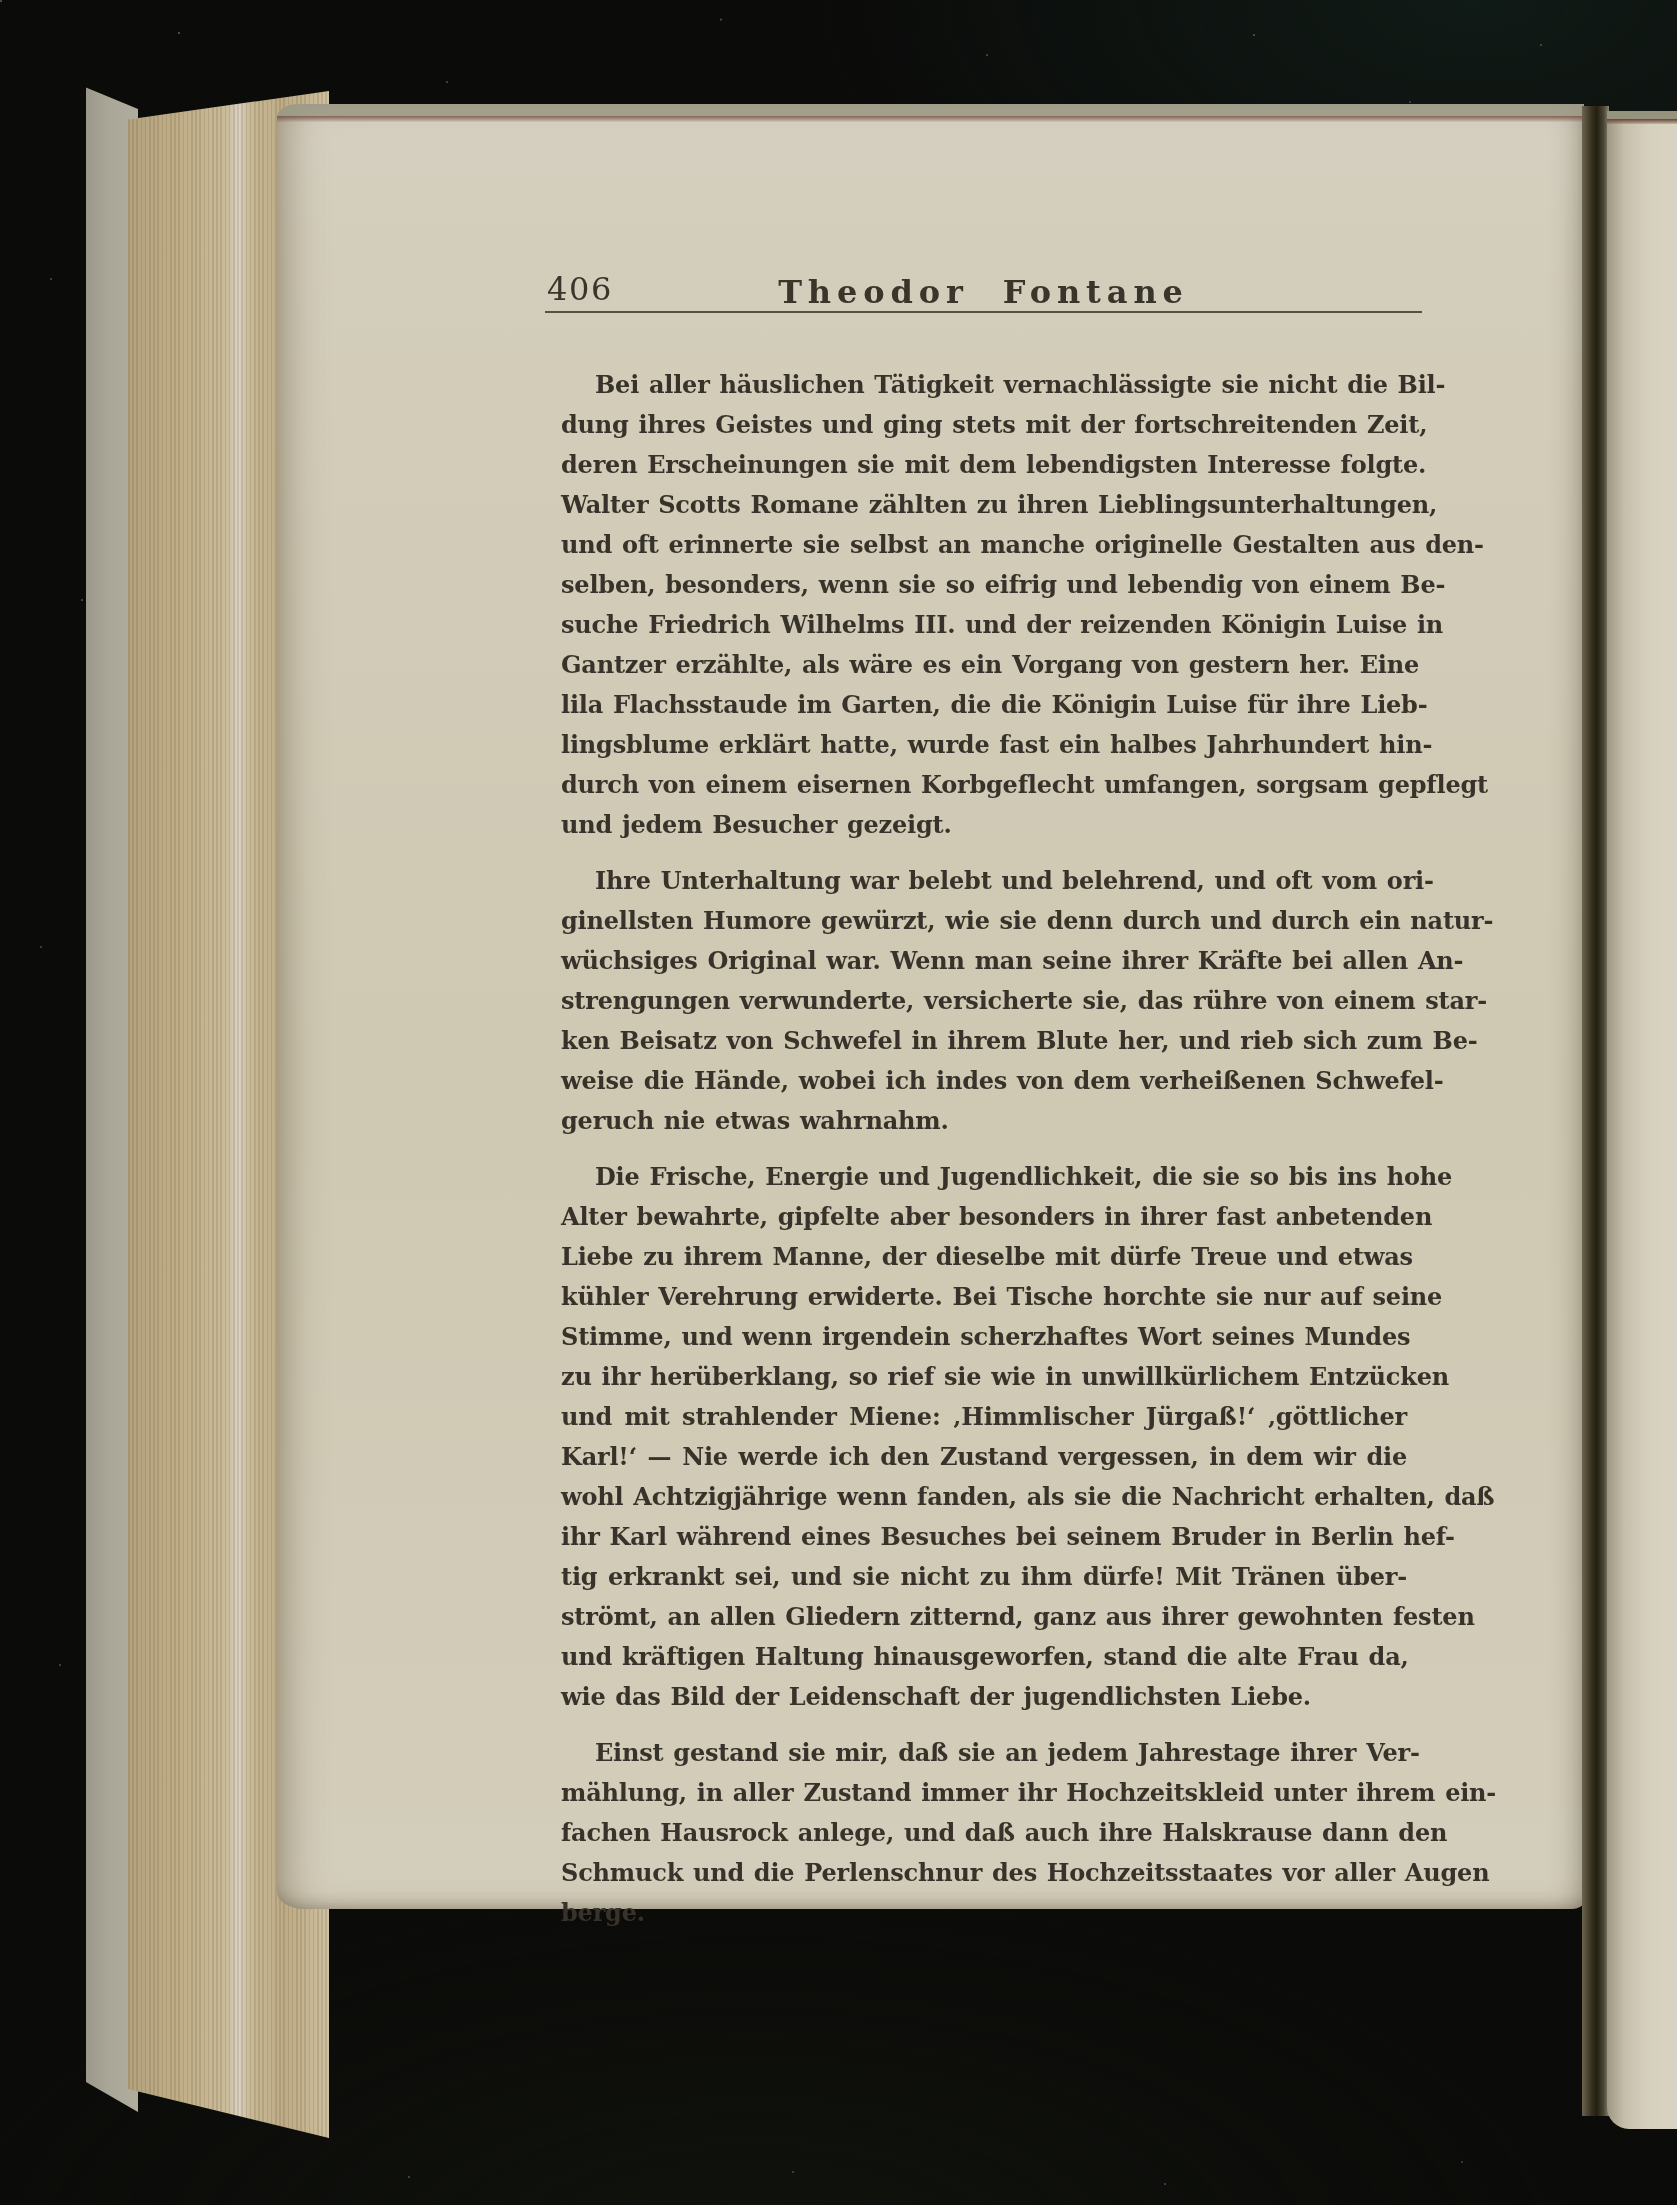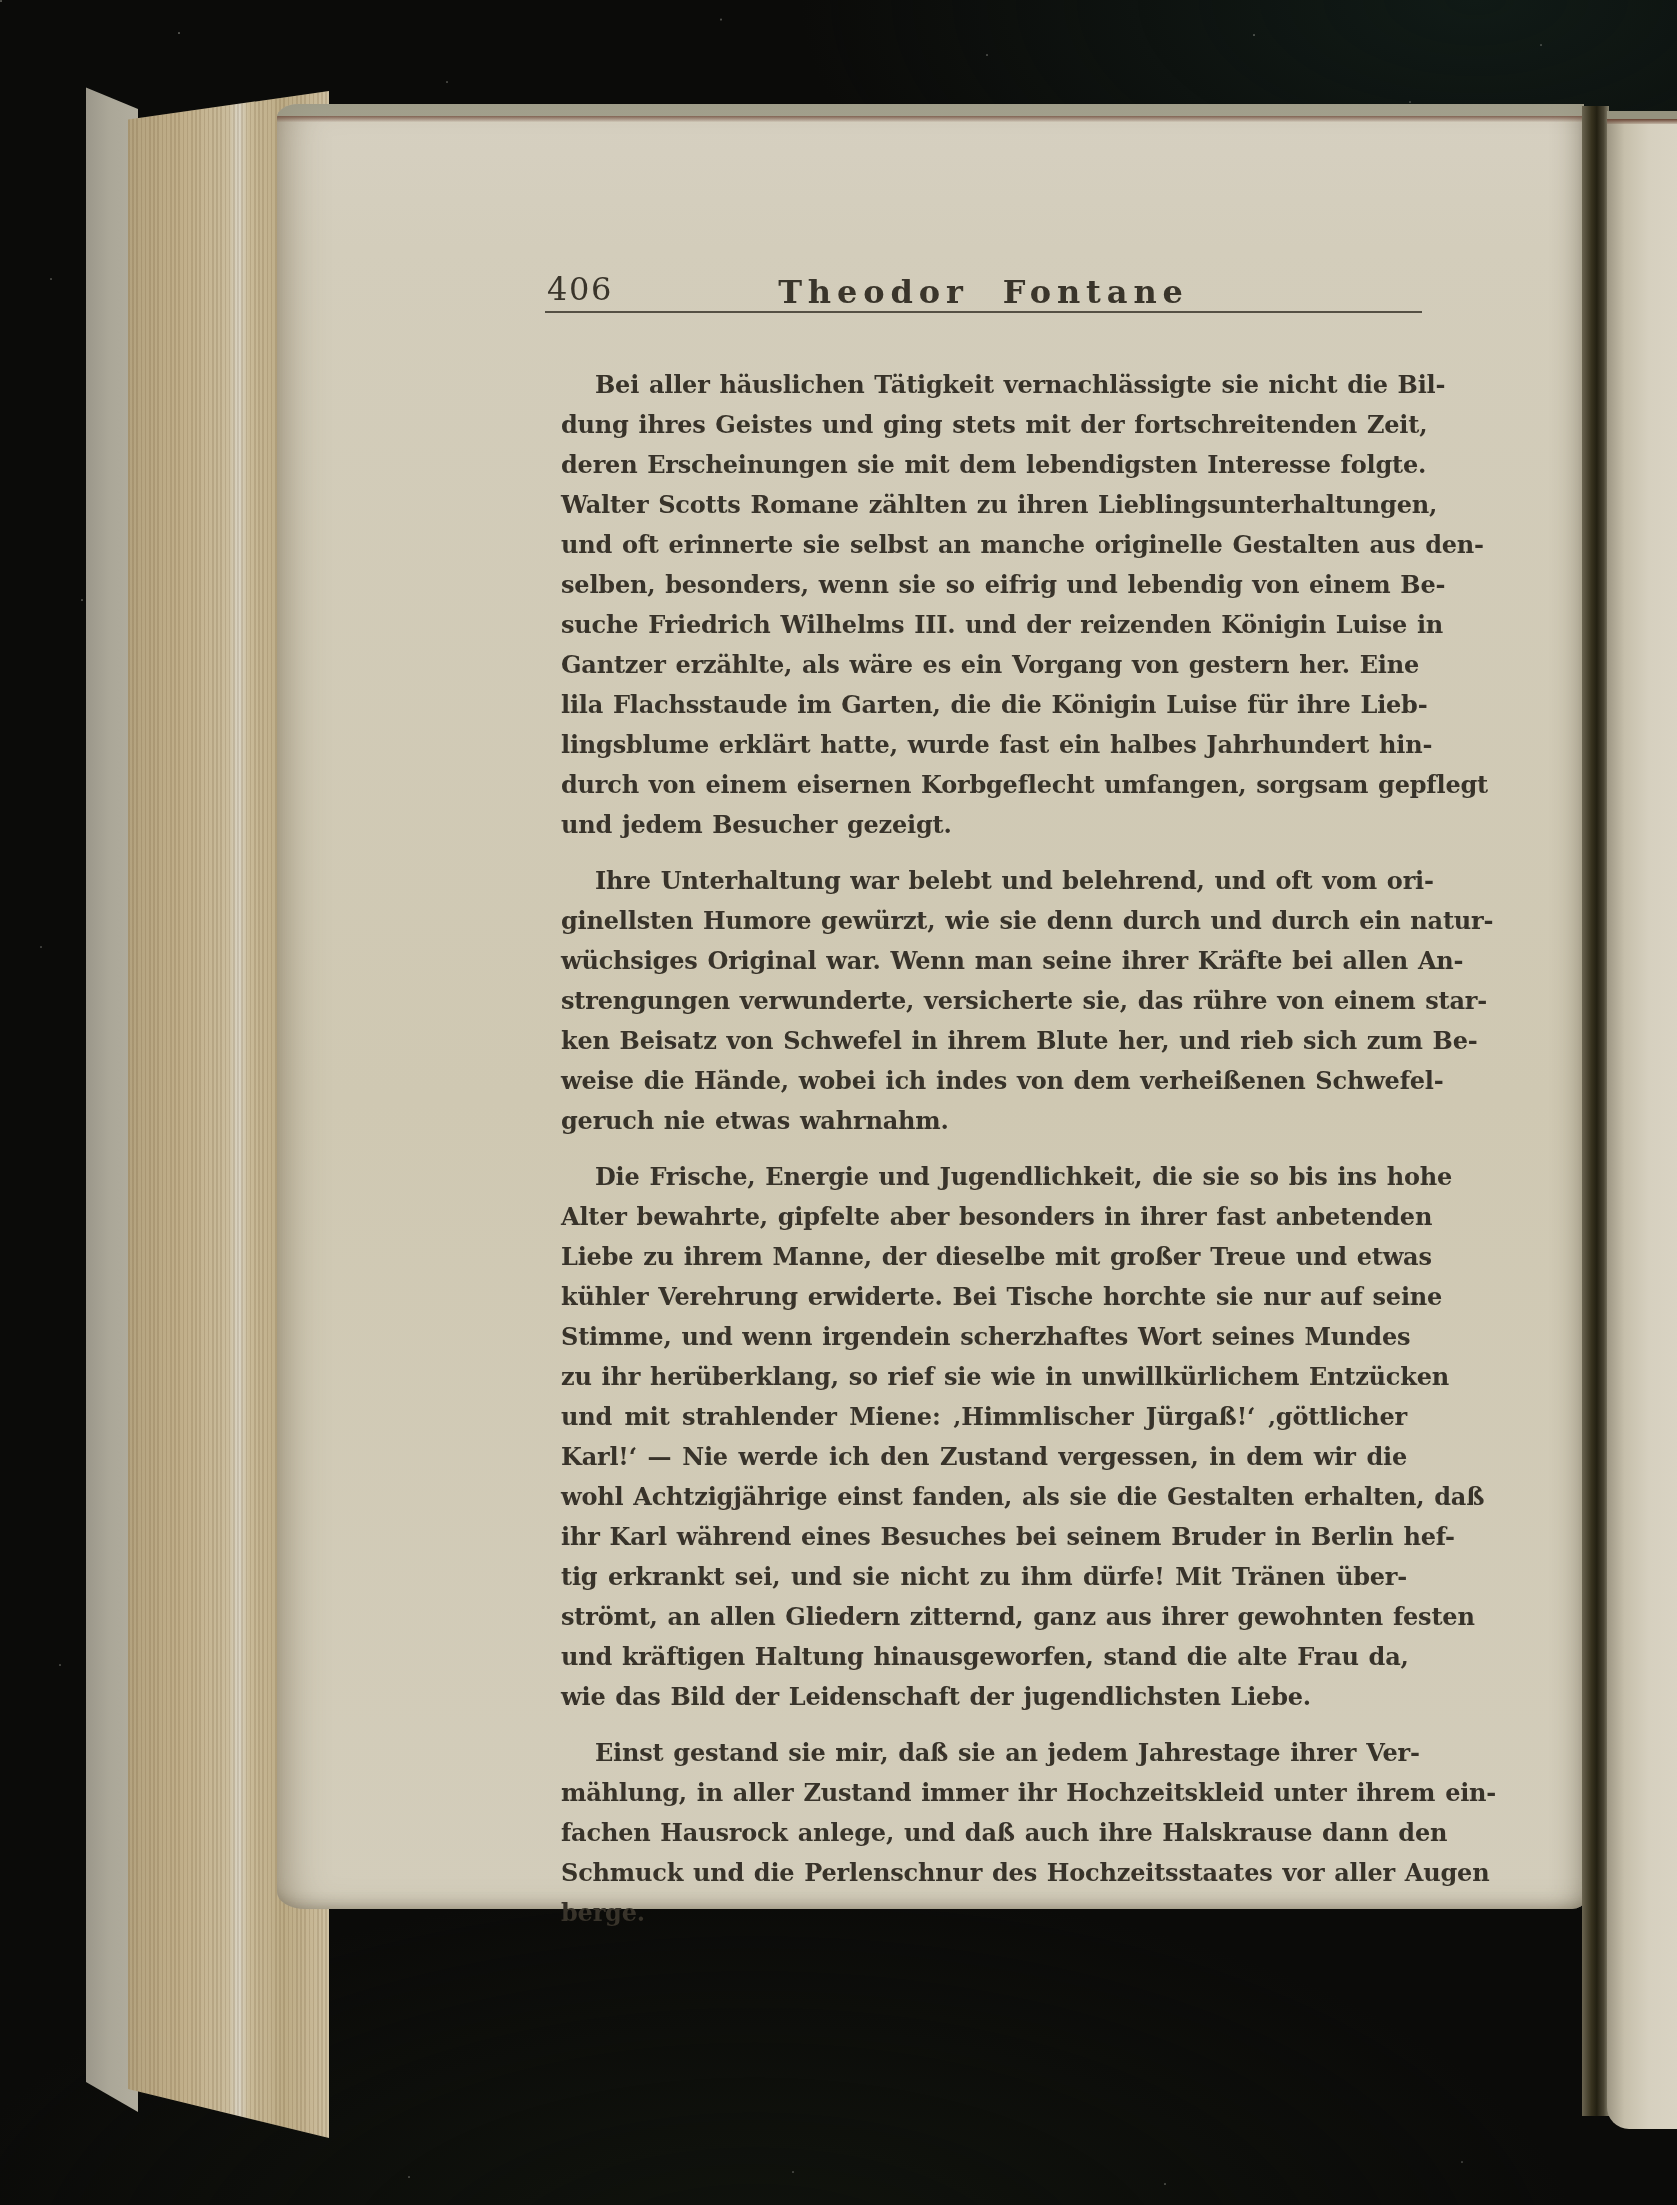--- a/index.html
+++ b/index.html
@@ -137,27 +137,27 @@
           <div class="line">ginellsten Humore gewürzt, wie sie denn durch und durch ein natur-</div>
           <div class="line">wüchsiges Original war. Wenn man seine ihrer Kräfte bei allen An-</div>
           <div class="line">strengungen verwunderte, versicherte sie, das rühre von einem star-</div>
           <div class="line">ken Beisatz von Schwefel in ihrem Blute her, und rieb sich zum Be-</div>
           <div class="line">weise die Hände, wobei ich indes von dem verheißenen Schwefel-</div>
           <div class="line last">geruch nie etwas wahrnahm.</div>
         </div>
         <div class="para">
           <div class="line first">Die Frische, Energie und Jugendlichkeit, die sie so bis ins hohe</div>
           <div class="line">Alter bewahrte, gipfelte aber besonders in ihrer fast anbetenden</div>
-          <div class="line">Liebe zu ihrem Manne, der dieselbe mit großer Treue und etwas</div>
+          <div class="line">Liebe zu ihrem Manne, der dieselbe mit dürfe Treue und etwas</div>
           <div class="line">kühler Verehrung erwiderte. Bei Tische horchte sie nur auf seine</div>
           <div class="line">Stimme, und wenn irgendein scherzhaftes Wort seines Mundes</div>
           <div class="line">zu ihr herüberklang, so rief sie wie in unwillkürlichem Entzücken</div>
           <div class="line">und mit strahlender Miene: ‚Himmlischer Jürgaß!‘ ‚göttlicher</div>
           <div class="line">Karl!‘ — Nie werde ich den Zustand vergessen, in dem wir die</div>
-          <div class="line">wohl Achtzigjährige einst fanden, als sie die Gestalten erhalten, daß</div>
+          <div class="line">wohl Achtzigjährige wenn fanden, als sie die Nachricht erhalten, daß</div>
           <div class="line">ihr Karl während eines Besuches bei seinem Bruder in Berlin hef-</div>
           <div class="line">tig erkrankt sei, und sie nicht zu ihm dürfe! Mit Tränen über-</div>
           <div class="line">strömt, an allen Gliedern zitternd, ganz aus ihrer gewohnten festen</div>
           <div class="line">und kräftigen Haltung hinausgeworfen, stand die alte Frau da,</div>
           <div class="line last">wie das Bild der Leidenschaft der jugendlichsten Liebe.</div>
         </div>
         <div class="para">
           <div class="line first">Einst gestand sie mir, daß sie an jedem Jahrestage ihrer Ver-</div>
           <div class="line">mählung, in aller Zustand immer ihr Hochzeitskleid unter ihrem ein-</div>
           <div class="line">fachen Hausrock anlege, und daß auch ihre Halskrause dann den</div>

